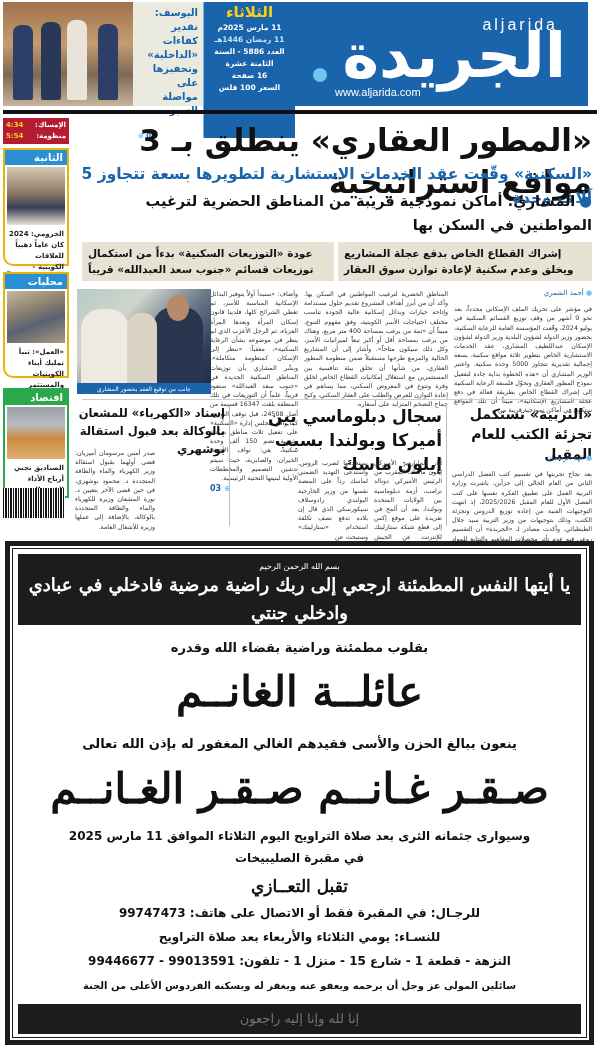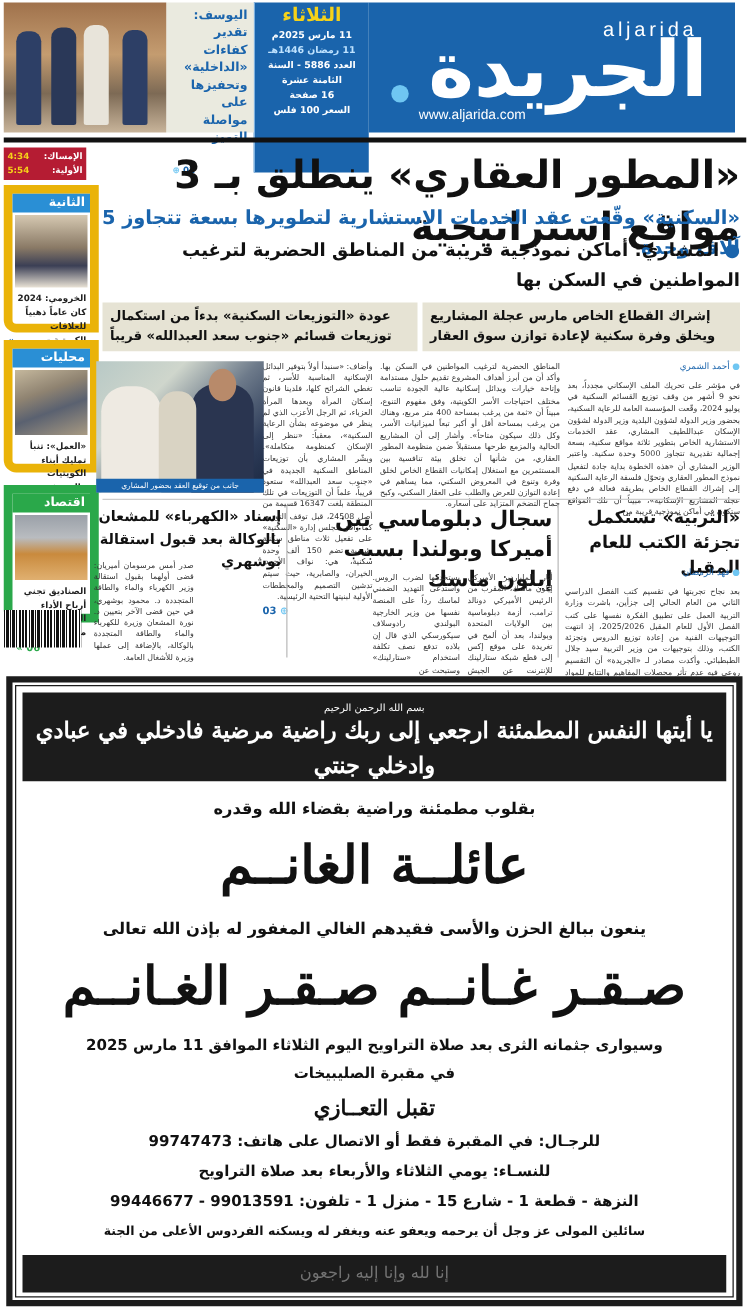--- a/index.html
+++ b/index.html
@@ -20,21 +20,21 @@
 #teaser-text{color:#1a64ac;font-weight:bold;font-size:10px;line-height:14px}
 #teaser-page{font-size:7px;color:#1a64ac;font-weight:bold;margin-top:14px;direction:ltr;text-align:left}
 #teaser-photo{left:3px;top:2px;width:130px;height:104px;background:linear-gradient(180deg,#a0724c 0%,#c49c70 40%,#7d6a55 70%,#c8b49a 100%)}
 .fig{position:absolute;bottom:6px;width:20px;border-radius:8px 8px 2px 2px}
 #rule{left:3px;top:110px;width:594px;height:4px;background:#111}
 
 #side{left:3px;top:118px;width:66px;height:410px}
 #prayer{left:0;top:0;width:66px;height:26px;background:#b51c33;color:#fff;font-size:7px;font-weight:bold;padding:2px 3px;line-height:11px}
 .prayer-row{display:flex;justify-content:space-between}
 .prayer-time{color:#f5d219;direction:ltr}
-.side-box{position:absolute;left:0;width:76px;border:7px solid #eab308;border-radius:0 0 0 10px;background:#fff}
+.side-box{position:absolute;left:0;width:66px;border:2px solid #eab308;border-radius:0 0 0 10px;background:#fff}
 .side-head{color:#fff;font-weight:bold;font-size:10px;padding:2px 4px;text-align:right}
 .side-img{height:58px;margin:2px}
 .side-text{font-size:7px;line-height:11px;padding:2px 3px;text-align:right;font-weight:bold;color:#222}
 .side-page{font-size:8px;font-weight:bold;color:#1a64ac;direction:ltr;text-align:left;padding-left:3px}
 #barcode{left:3px;top:488px;width:62px;height:30px;background:repeating-linear-gradient(90deg,#111 0 1px,#fff 1px 2px,#111 2px 4px,#fff 4px 5px)}
 
 #main-head{right:8px;top:119px;width:515px;text-align:right;font-weight:bold;font-size:31px;line-height:42px;color:#111;letter-spacing:-0.5px}
 #main-sub{right:8px;top:162px;width:515px;text-align:right;font-weight:bold;font-size:15.5px;line-height:24px;color:#1a64ac}
 #main-bullet{right:8px;top:189px;width:515px;text-align:right;font-weight:bold;font-size:14.5px;line-height:24px;color:#111}
 #main-bullet .dot{color:#1a64ac;margin-left:4px}
@@ -90,21 +90,21 @@
 </div>
 <div id="rule" class="abs"></div>
 
 <div id="side" class="abs">
   <div id="prayer" class="abs">
     <div class="prayer-row">
         <span>الإمساك:</span>
         <span class="prayer-time">4:34</span>
       </div>
     <div class="prayer-row">
-        <span>الأولية:</span>
+        <span>منظومة:</span>
         <span class="prayer-time">5:54</span>
       </div>
   </div>
 
   <div class="side-box" style="top:30px;height:118px">
     <div class="side-head" style="background:#2a8fd5">الثانية</div>
     <div class="side-img" style="background:linear-gradient(180deg,#d6c9b2 0%,#8a7a66 45%,#3b3f55 70%,#e9e2d5 100%)"></div>
     <div class="side-text">الخرومي: 2024 كان عاماً ذهبياً للعلاقات الكويتية - العمانية</div>
   </div>
   <div class="side-page abs" style="top:150px;left:0"><span>«</span></div>
@@ -122,21 +122,21 @@
     <div class="side-text">الصناديق تجني أرباح الأداء القوي للبورصة منذ بداية العام</div>
     <div class="side-page" style="color:#2aa84a"><span>«</span> <span>06</span></div>
   </div>
 </div>
 <div id="barcode" class="abs"></div>
 
 <div id="main-head" class="abs">«المطور العقاري» ينطلق بـ 3 مواقع استراتيجية</div>
 <div id="main-sub" class="abs">«السكنية» وقّعت عقد الخدمات الاستشارية لتطويرها بسعة تتجاوز 5 آلاف وحدة</div>
 <div id="main-bullet" class="abs"><span class="dot">●</span><span>المشاري: أماكن نموذجية قريبة من المناطق الحضرية لترغيب المواطنين في السكن بها</span></div>
 
-<div class="subbox" style="right:8px;width:254px">إشراك القطاع الخاص مارس عجلة المشاريع ويخلق وفرة سكنية لإعادة توازن سوق العقار</div>
+<div class="subbox" style="right:8px;width:254px">إشراك القطاع الخاص بدفع عجلة المشاريع ويخلق وعدم سكنية لإعادة توازن سوق العقار</div>
 <div class="subbox" style="right:266px;width:252px">عودة «التوزيعات السكنية» بدءاً من استكمال توزيعات قسائم «جنوب سعد العبدالله» قريباً</div>
 
 <div class="col" style="right:8px;top:289px;width:138px">
   <div class="byline">أحمد الشمري</div>
   <div>في مؤشر على تحريك الملف الإسكاني مجدداً، بعد نحو 9 أشهر من وقف توزيع القسائم السكنية في يوليو 2024، وقّعت المؤسسة العامة للرعاية السكنية، بحضور وزير الدولة لشؤون البلدية وزير الدولة لشؤون الإسكان عبداللطيف المشاري، عقد الخدمات الاستشارية الخاص بتطوير ثلاثة مواقع سكنية، بسعة إجمالية تقديرية تتجاوز 5000 وحدة سكنية. واعتبر الوزير المشاري أن «هذه الخطوة بداية جادة لتفعيل نموذج المطور العقاري وتحوّل فلسفة الرعاية السكنية إلى إشراك القطاع الخاص بطريقة فعالة في دفع عجلة المشاريع الإسكانية»، مبيناً أن تلك المواقع ستكون في أماكن نموذجية قريبة من</div>
 </div>
 <div class="col" style="right:152px;top:289px;width:144px">
   <div>المناطق الحضرية لترغيب المواطنين في السكن بها. وأكد أن من أبرز أهداف المشروع تقديم حلول مستدامة وإتاحة خيارات وبدائل إسكانية عالية الجودة تناسب مختلف احتياجات الأسر الكويتية، وفق مفهوم التنوع، مبيناً أن «ثمة من يرغب بمساحة 400 متر مربع، وهناك من يرغب بمساحة أقل أو أكبر تبعاً لميزانيات الأسر، وكل ذلك سيكون متاحاً». وأشار إلى أن المشاريع الحالية والمزمع طرحها مستقبلاً ضمن منظومة المطور العقاري، من شأنها أن تخلق بيئة تنافسية بين المستثمرين مع استغلال إمكانيات القطاع الخاص لخلق وفرة وتنوع في المعروض السكني، مما يساهم في إعادة التوازن للعرض والطلب على العقار السكني، وكبح جماح التضخم المتزايد على أسعاره.</div>
 </div>
 <div class="col" style="right:302px;top:289px;width:88px">

